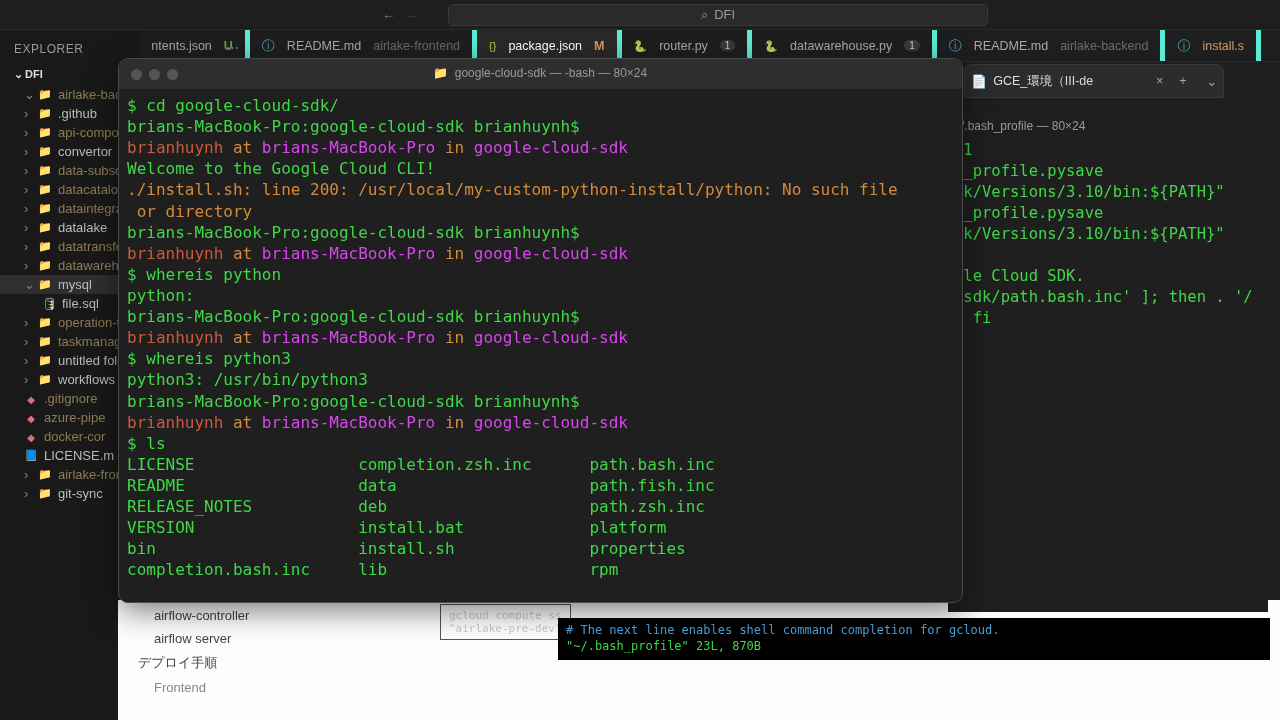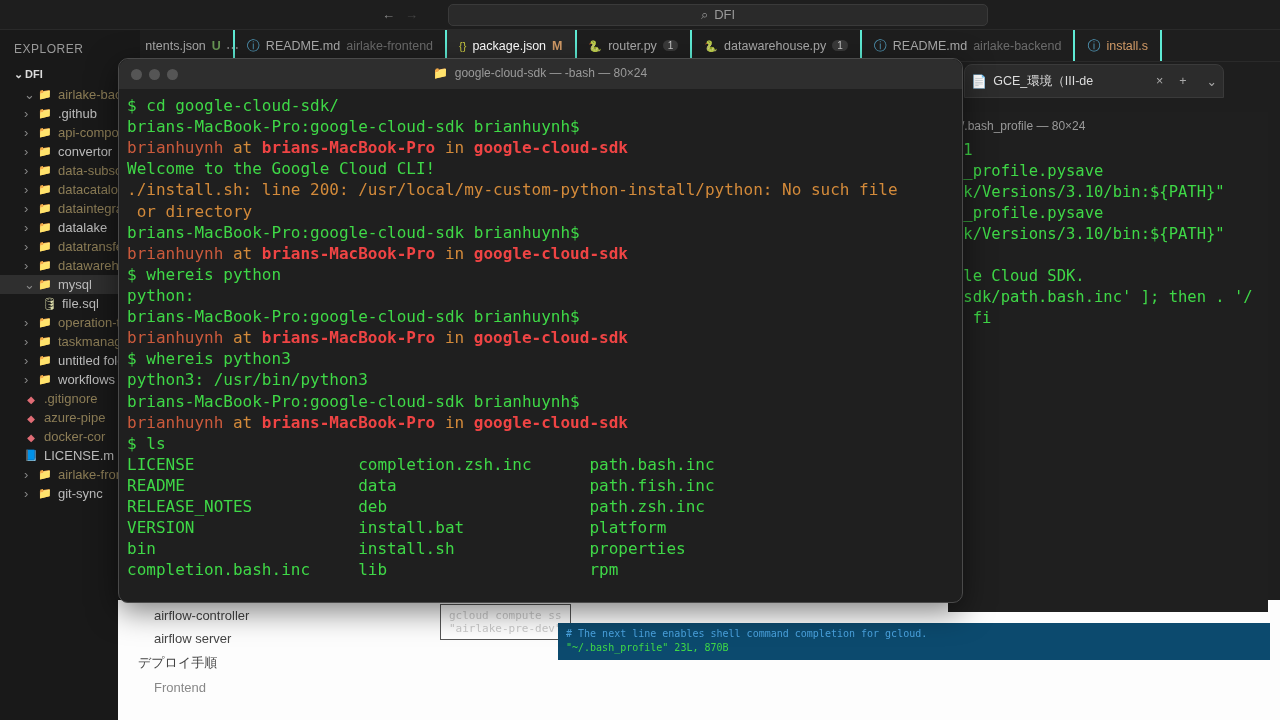--- a/index.html
+++ b/index.html
@@ -35,24 +35,24 @@
   
   .tabrow {
     height: 32px;
     display:flex; align-items:center;
     background:#1e1e1e;
     padding-left: 120px;
     border-bottom:1px solid #2a2a2a;
     overflow:hidden;
   }
   .tab {
-    display:flex; align-items:center; gap:6px;
+    display:flex; align-items:center; gap:12px;
     padding: 0 12px; height:100%;
     color:#aaaaaa; font-size:12.5px;
-    border-right:2px solid #5eead4;
+    border-right:5px solid #5eead4;
     white-space:nowrap;
   }
   .tab .dim { color:#6b6b6b; }
   .tab .stat-u { color:#6a9955; font-weight:600; }
   .tab .stat-m { color:#d19a66; font-weight:600; }
   .tab .stat-9 {
     background:#3a3a3a; color:#ccc; border-radius:8px;
     font-size:10px; padding:0 5px;
   }
   .tab.active { background:#2a2a2a; color:#fff; }
@@ -102,21 +102,21 @@
     display:flex; align-items:center; justify-content:center;
     color:#9a9a9a; font-size:12px; position:relative;
     font-family:-apple-system, sans-serif;
   }
   .traffic { position:absolute; left:12px; display:flex; gap:7px; }
   .traffic span { width:11px;height:11px;border-radius:50%;background:#555; display:inline-block; }
   .term-body { padding:6px 8px; }
   .t-green  { color:#3fd847; }
   .t-orange { color:#d38a3a; }
   .t-red    { color:#cb5a3c; }
-  .t-yellb  { color:#ef4444; font-weight:700; }
+  .t-yellb  { color:#d946ef; font-weight:400; }
   .termline { white-space:pre; }
 
   
   .termwin2 {
     position:absolute; top:112px; right:12px;
     width:320px; height:500px;
     background:#1f1f1f;
     font-family:"Menlo","Consolas",monospace;
     font-size:15.5px; line-height:1.35;
     color:#3fd847; padding:6px 0 6px 6px;
@@ -150,23 +150,23 @@
   }
   .docview .outline { font-size:13px; color:#444; padding:4px 0; }
   .gcloud-box {
     position:absolute; bottom:80px; left:440px;
     background:#fff; border:1px solid #555; padding:4px 8px;
     font-size:11px; font-family:monospace;
   }
   
   .bottom-term {
     position:absolute; bottom:60px; left:558px; right:10px;
-    background:#0c4a6e;
+    background:#000000;
     font-family:"Menlo","Consolas",monospace;
-    font-size:10px; color:#3fd847; padding:4px 8px 6px 8px;
+    font-size:12px; color:#3fd847; padding:4px 8px 6px 8px;
     line-height:1.35;
   }
 </style>
 </head>
 <body>
 
 <div class="topbar">
   <div class="nav-arrows">
     <span>←</span>
     <span style="opacity:.35">→</span>

